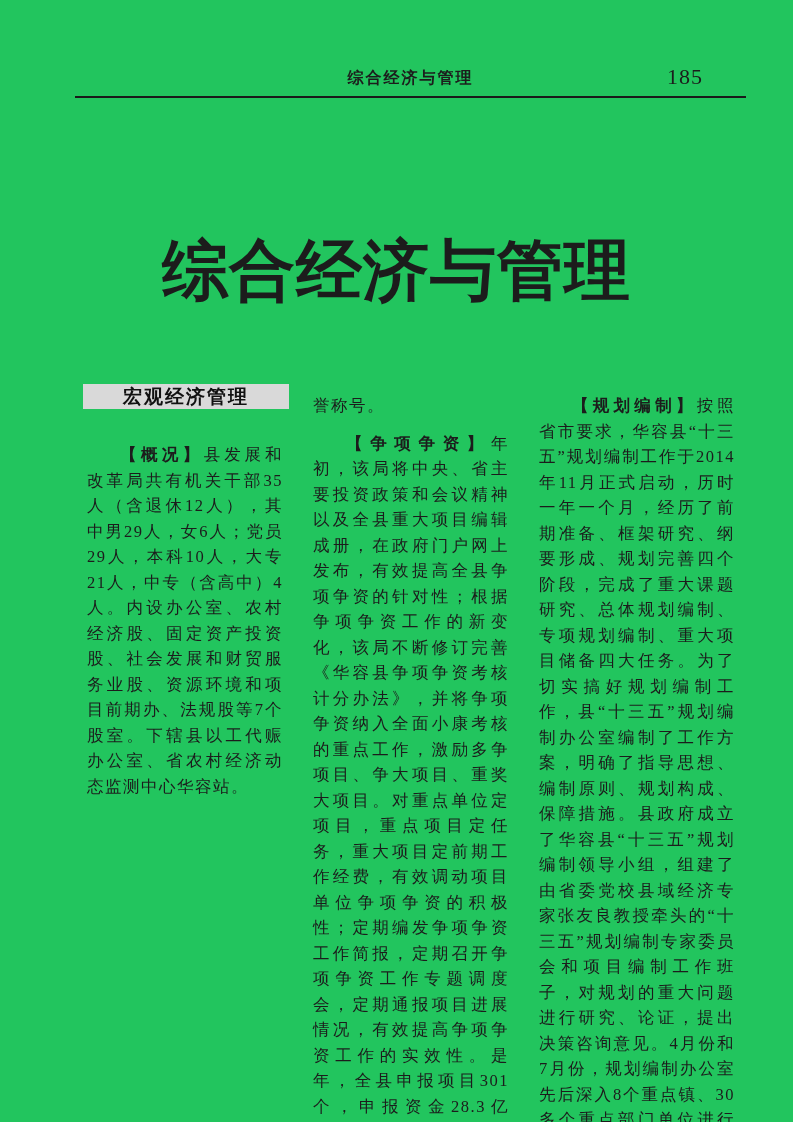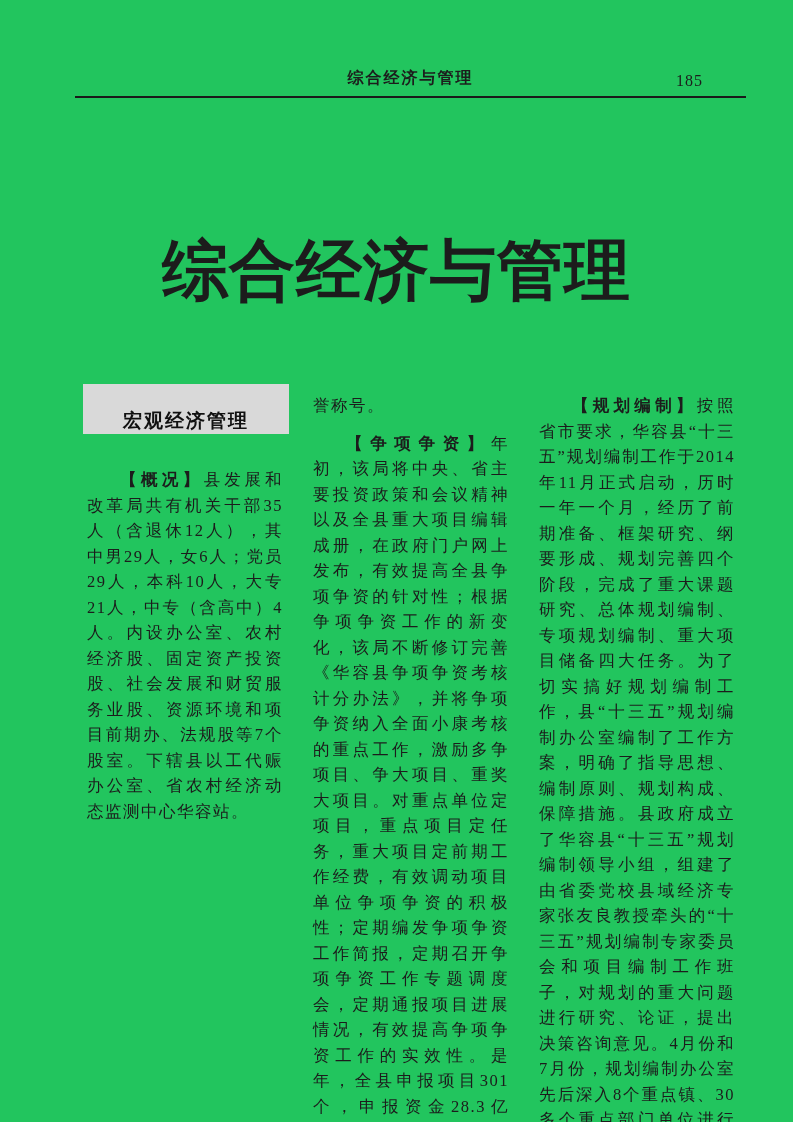--- a/index.html
+++ b/index.html
@@ -18,41 +18,41 @@
     border-bottom:2px solid #1a1a1a;
   }
   .running-title{
     position:absolute;bottom:7px;left:0;right:0;
     text-align:center;
     font-family:"Liberation Sans","DejaVu Sans",sans-serif;
     font-weight:700;font-size:16px;letter-spacing:2px;
   }
   .page-number{
     position:absolute;bottom:6px;right:43px;
-    font-size:16px;letter-spacing:1px;text-align:center;
+    font-size:22px;letter-spacing:1px;text-align:center;
   }
   
   .main-title{
     position:absolute;top:226px;left:0;right:0;margin:0;
     text-align:center;
     font-size:66px;font-weight:700;
     letter-spacing:1px;
     font-family:"Liberation Serif","DejaVu Serif",serif;
   }
   
   .columns{
     position:absolute;top:381px;left:75px;width:672px;height:660px;
     display:flex;gap:6px;
   }
   .col{flex:1 1 0;min-width:0;}
   .section-box{
     margin:3px 6px 33px 8px;
-    height:50px;
+    height:25px;
     background:#d9d9d9;
-    display:flex;align-items:flex-end;justify-content:center;
+    display:flex;align-items:center;justify-content:center;
   }
   .section-box span{
     font-family:"Liberation Sans","DejaVu Sans",sans-serif;
     font-weight:700;font-size:19px;letter-spacing:2px;color:#111;
   }
   .para{
     margin:12px;
     font-size:16.5px;
     line-height:25.5px;
     letter-spacing:1.5px;

